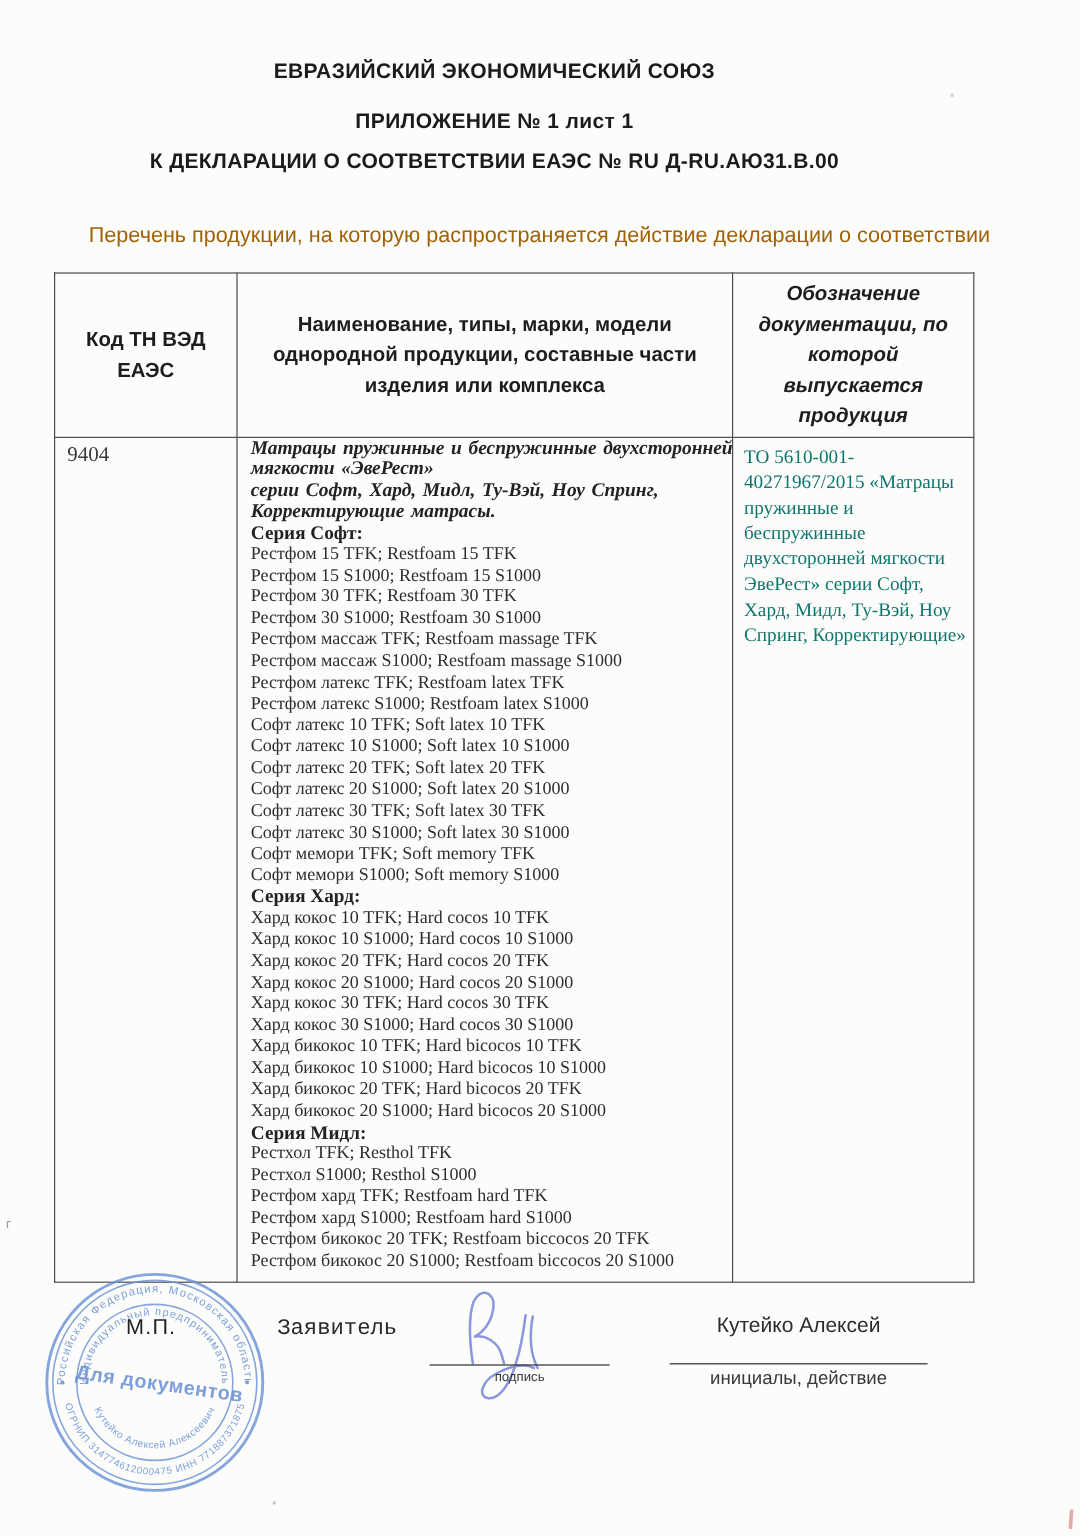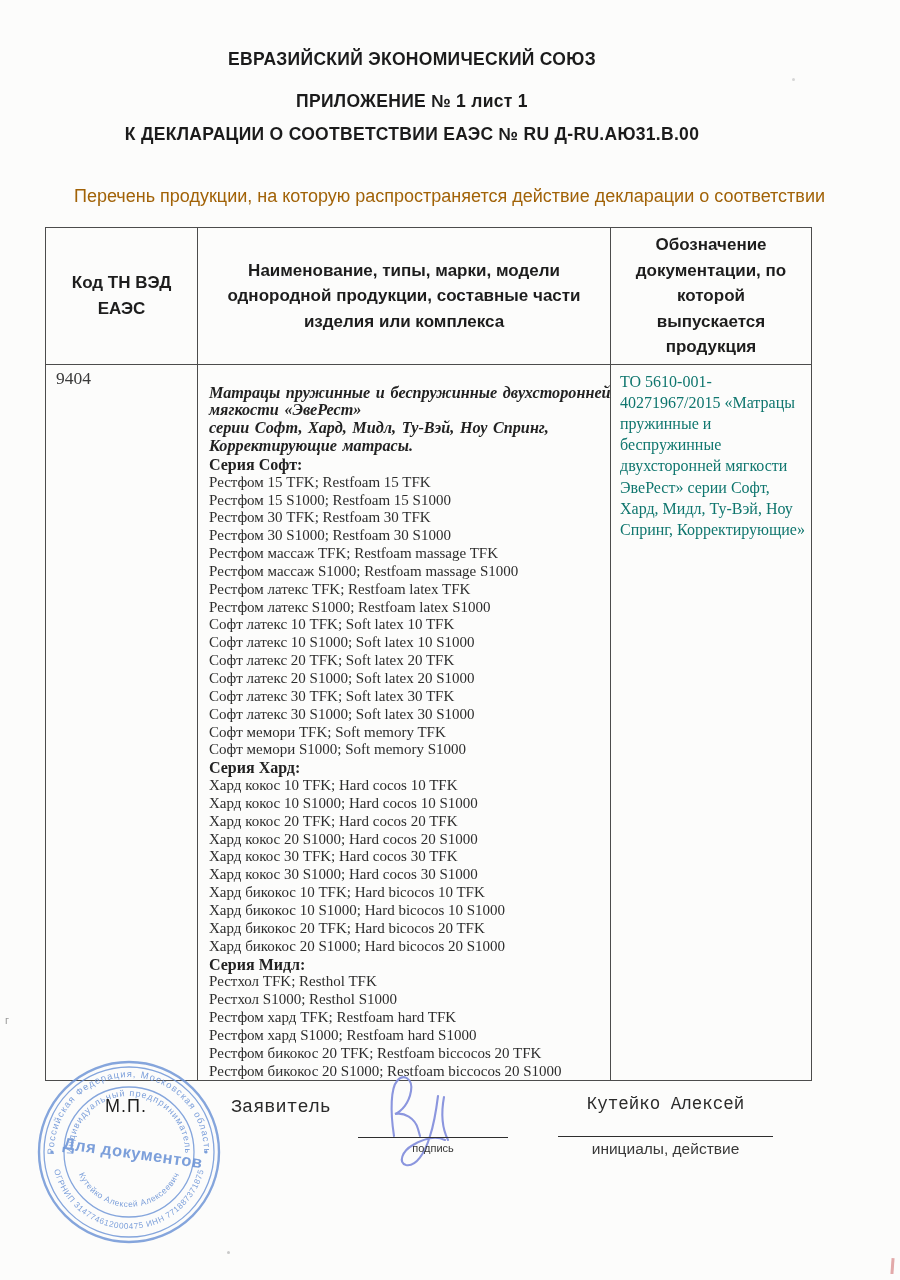--- a/index.html
+++ b/index.html
@@ -11,38 +11,38 @@
              letter-spacing:.3px;color:#1b1b1b;}
   .t1{top:49px;} .t2{top:91px;} .t3{top:124px;}
   .subtitle{top:186px;left:74px;font-size:18px;color:#a16207;}
   
   table.main{position:absolute;left:45px;top:227px;width:766px;border-collapse:collapse;
              table-layout:fixed;background:transparent;}
   table.main th, table.main td{border:1.6px solid #4c4c4c;}
   table.main th{font-weight:bold;font-size:17px;line-height:1.5;text-align:center;
                 vertical-align:middle;color:#1d1d1d;padding:4px 14px;height:118px;
                 font-family:"Liberation Sans",sans-serif;}
-  th.c3{padding:4px 16px;}
+  th.c3{padding:4px 16px;font-style:italic;}
   td{vertical-align:top;}
   td.code{font-family:"Liberation Serif",serif;font-size:17.5px;color:#3a3a3a;
           padding:3px 4px 0 10px;height:700px;}
-  td.products{padding:20px 4px 0 11px;}
+  td.products{padding:0 4px 0 11px;}
   .pl{font-family:"Liberation Serif",serif;font-size:15px;line-height:17.85px;
       color:#2d2d2d;white-space:nowrap;}
   .pl.bi{font-weight:bold;font-style:italic;font-size:16.2px;word-spacing:1.5px;color:#222;}
   .pl.b{font-weight:bold;font-size:16px;color:#222;}
   td.doc{font-family:"Liberation Serif",serif;font-size:16px;line-height:21.2px;
          color:#0f766e;padding:6px 4px 0 9px;white-space:pre-line;}
   
   .mp{top:1096px;left:105px;font-size:18px;color:#1f1f1f;letter-spacing:1px;}
   .applicant{top:1097px;left:231px;font-size:18.5px;color:#2a2a2a;font-family:Liberation Mono, monospace;}
   .sig-line{top:1122px;left:358px;width:150px;height:15px;border-bottom:1.7px solid #2e2e2e;}
   .sig-caption{top:1142px;left:358px;width:150px;text-align:center;font-size:11px;color:#383838;}
   .name-block{top:1093px;left:558px;width:215px;text-align:center;
-              font-family:Liberation Mono, monospace;font-size:17.5px;line-height:22px;color:#2b2b2b;}
+              font-family:Liberation Sans, sans-serif;font-size:17.5px;line-height:22px;color:#2b2b2b;}
   .name-line{top:1120px;left:558px;width:215px;height:16px;border-bottom:1.7px solid #2e2e2e;}
   .name-caption{top:1140px;left:558px;width:215px;text-align:center;font-size:15.5px;color:#383838;}
   
   .speck{color:#9a9a9a;font-size:11px;}
   .speck1{top:1014px;left:5px;}
   .speck2{top:1251px;left:227px;width:3px;height:3px;background:#c9c9c9;border-radius:50%;}
   .speck3{top:78px;left:792px;width:3px;height:3px;background:#d6d6d6;border-radius:50%;}
   .red-tick{top:1258px;left:891px;width:2.5px;height:16px;background:#e2a9a9;transform:rotate(4deg);}
 </style>
 </head>

